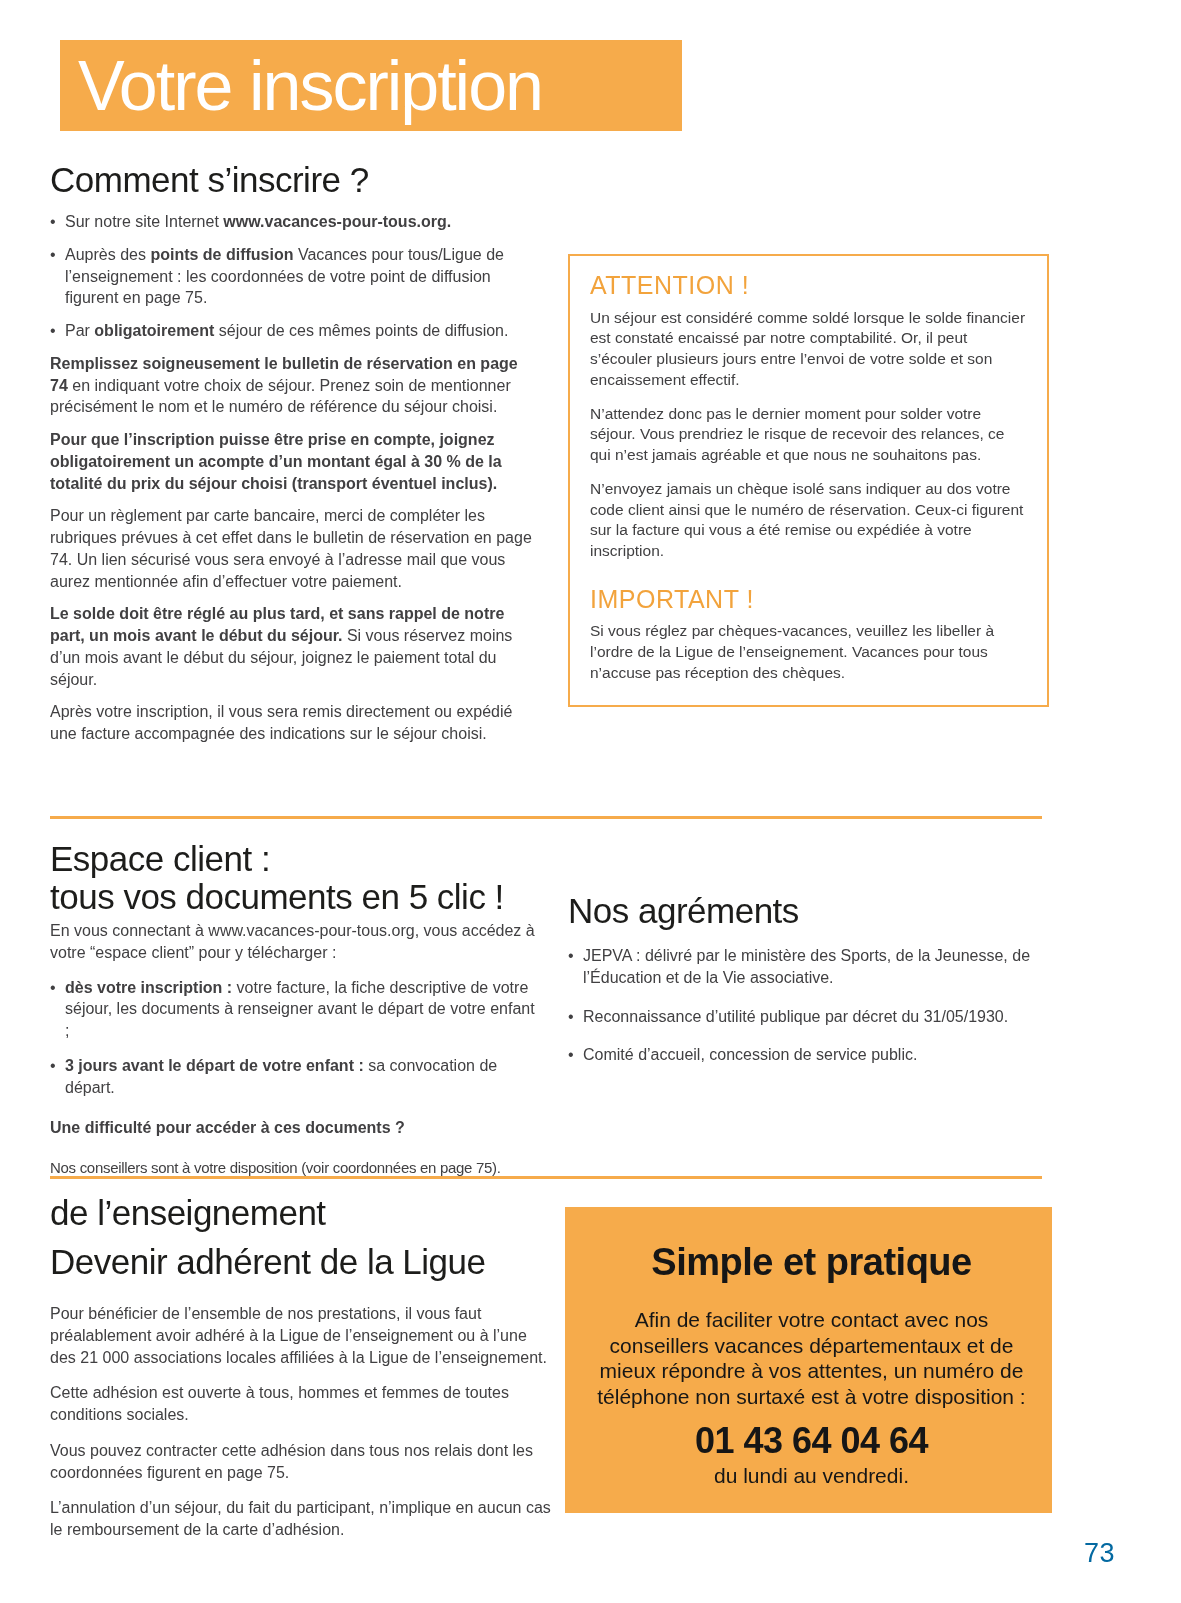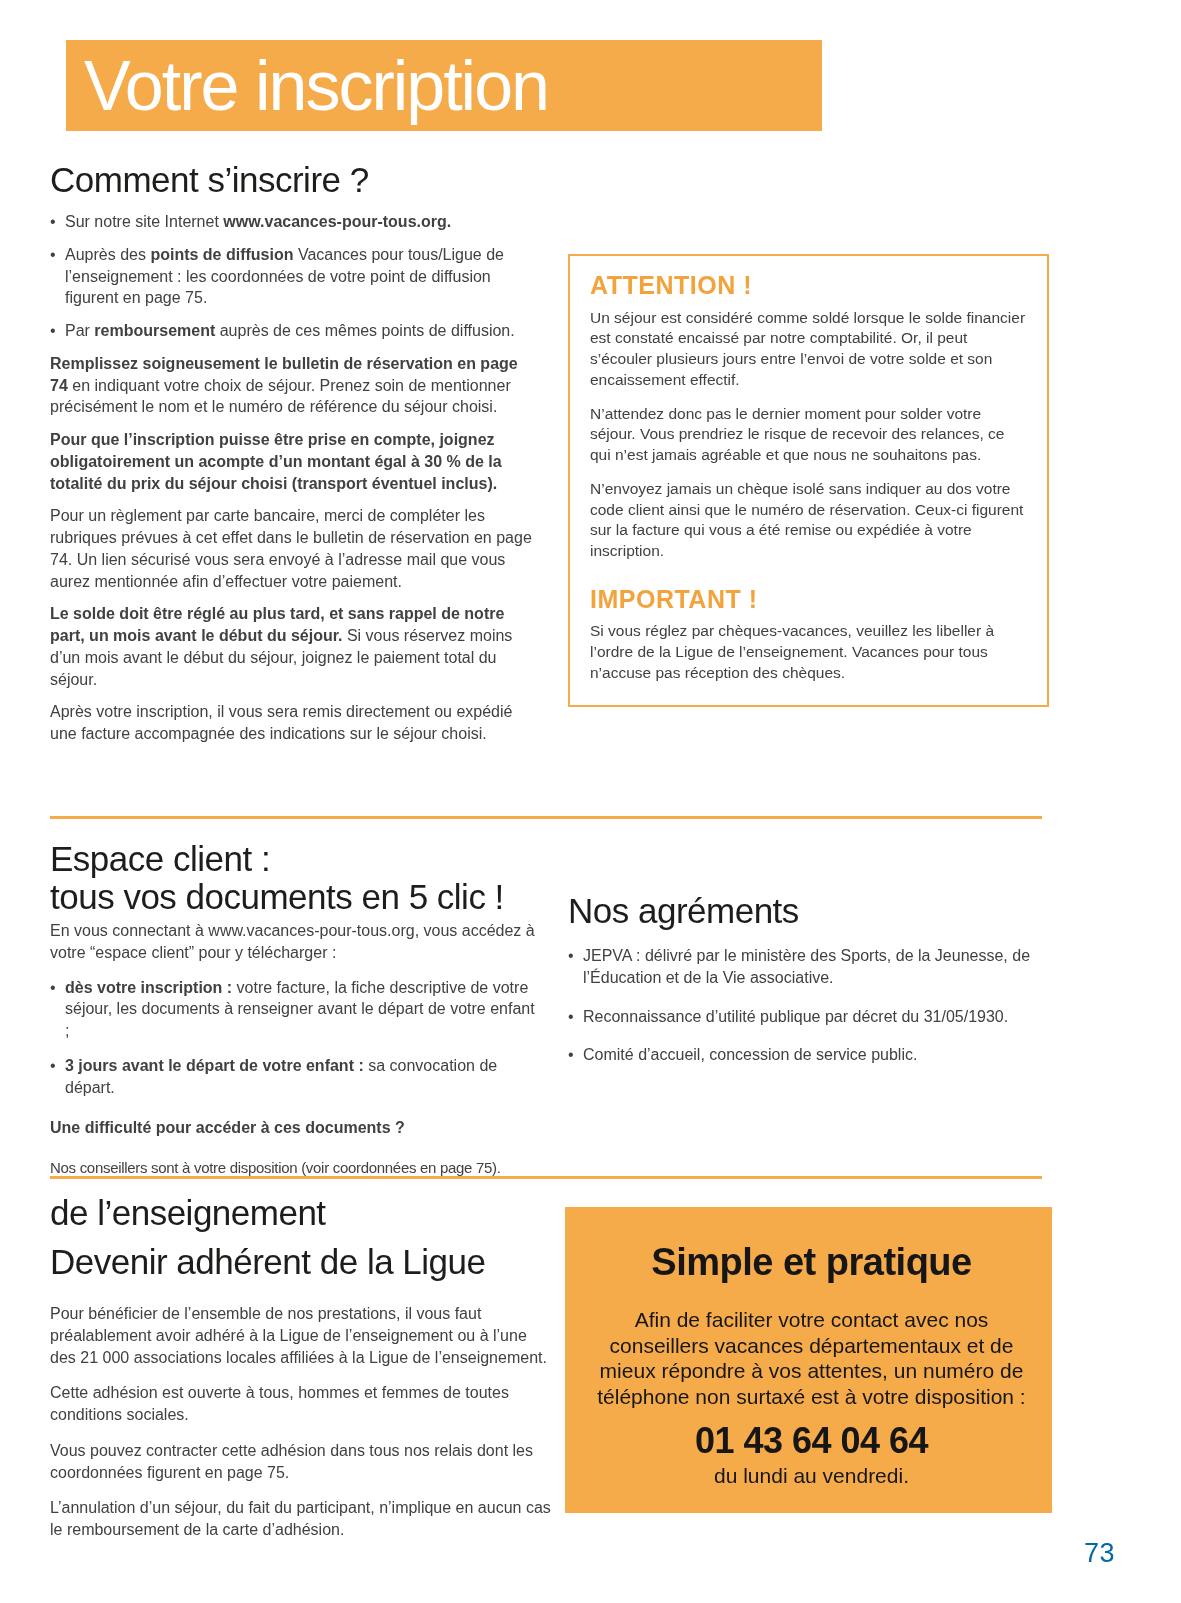--- a/index.html
+++ b/index.html
@@ -3,21 +3,21 @@
 <meta charset="utf-8">
 <style>
   html,body { margin:0; padding:0; background:#ffffff; }
   body {
     width:1181px; height:1603px; position:relative; overflow:hidden;
     font-family:"Liberation Sans", sans-serif;
     color:var(--text, #414042);
     -webkit-font-smoothing:antialiased;
   }
   .banner {
-    position:absolute; left:66px; top:40px; width:756px; height:91px;
+    position:absolute; left:60px; top:40px; width:622px; height:91px;
     background:var(--orange,#F6AB4B);
     display:flex; align-items:center; padding-left:18px; box-sizing:border-box;
   }
   .banner-title {
     font-size:70px; font-weight:500; color:var(--banner-text,#fff);
     letter-spacing:-2px; white-space:nowrap; line-height:1;
   }
   .h-big {
     font-size:35px; font-weight:500; color:var(--heading,#1D1D1B);
     letter-spacing:-0.5px; line-height:38px; margin:0;
@@ -27,21 +27,21 @@
   .sec1 .h-big { margin-bottom:12px; }
   p.item { margin:0 0 11px 0; }
   p.bullet { position:relative; padding-left:15px; }
   .blt { position:absolute; left:0; top:0; }
   .att-box {
     position:absolute; left:568px; top:254px; width:481px; min-height:444px;
     border:2px solid var(--orange,#F6AB4B); box-sizing:border-box;
     padding:16px 20px 8px 20px; font-size:15.5px; line-height:1.34;
   }
   .att-title {
-    color:var(--heading-orange,#F2A33C); font-size:25px; font-weight:700;
+    color:var(--heading-orange,#F2A33C); font-size:25px; font-weight:400;
     letter-spacing:0.5px; margin:0 0 8px 0; line-height:1.1;
   }
   .att-title.second { margin-top:24px; }
   .att-box p.item { margin-bottom:13px; }
   .divider { position:absolute; left:50px; width:992px; height:3px; background:var(--orange,#F6AB4B); }
   .divider.d1 { top:816px; }
   .divider.d2 { top:1176px; }
   .sec2l { left:50px; top:840px; width:486px; }
   .sec2l .intro { margin:4px 0 14px 0; }
   .sec2l p.item { margin-bottom:13px; }
@@ -72,21 +72,21 @@
 <body>
 
 <div class="banner">
   <div class="banner-title">Votre inscription</div>
 </div>
 
 <div class="col sec1">
   <h2 class="h-big">Comment s’inscrire ?</h2>
   <p class="item bullet"><span class="blt">•</span><span><span>Sur notre site Internet </span><span class="bold">www.vacances-pour-tous.org.</span></span></p>
   <p class="item bullet"><span class="blt">•</span><span><span>Auprès des </span><span class="bold">points de diffusion</span><span> Vacances pour tous/Ligue de l’enseignement : les coordonnées de votre point de diffusion figurent en page 75.</span></span></p>
-  <p class="item bullet"><span class="blt">•</span><span><span>Par </span><span class="bold">remboursement</span><span> auprès de ces mêmes points de diffusion.</span></span></p>
+  <p class="item bullet"><span class="blt">•</span><span><span>Par </span><span class="bold">obligatoirement</span><span> séjour de ces mêmes points de diffusion.</span></span></p>
   <p class="item"><span class="bold">Remplissez soigneusement le bulletin de réservation en page 74</span><span> en indiquant votre choix de séjour. Prenez soin de mentionner précisément le nom et le numéro de référence du séjour choisi.</span></p>
   <p class="item"><span class="bold">Pour que l’inscription puisse être prise en compte, joignez obligatoirement un acompte d’un montant égal à 30 % de la totalité du prix du séjour choisi (transport éventuel inclus).</span></p>
   <p class="item"><span>Pour un règlement par carte bancaire, merci de compléter les rubriques prévues à cet effet dans le bulletin de réservation en page 74. Un lien sécurisé vous sera envoyé à l’adresse mail que vous aurez mentionnée afin d’effectuer votre paiement.</span></p>
   <p class="item"><span class="bold">Le solde doit être réglé au plus tard, et sans rappel de notre part, un mois avant le début du séjour.</span><span> Si vous réservez moins d’un mois avant le début du séjour, joignez le paiement total du séjour.</span></p>
   <p class="item"><span>Après votre inscription, il vous sera remis directement ou expédié une facture accompagnée des indications sur le séjour choisi.</span></p>
 </div>
 
 <div class="att-box">
   <div class="att-title">ATTENTION !</div>
   <p class="item">Un séjour est considéré comme soldé lorsque le solde financier est constaté encaissé par notre comptabilité. Or, il peut s’écouler plusieurs jours entre l’envoi de votre solde et son encaissement effectif.</p>

